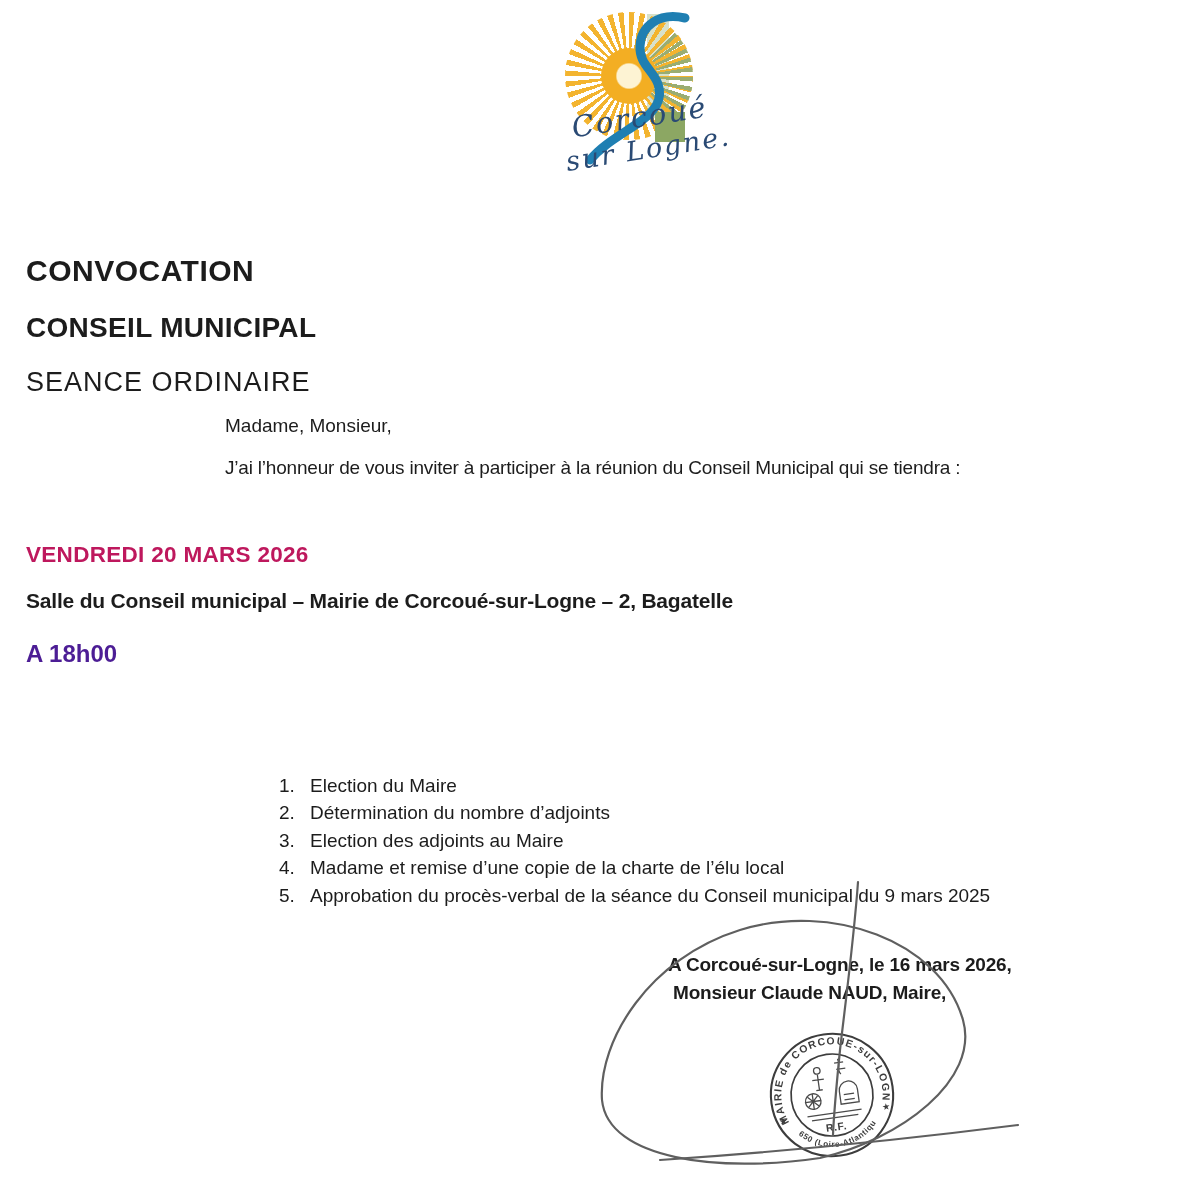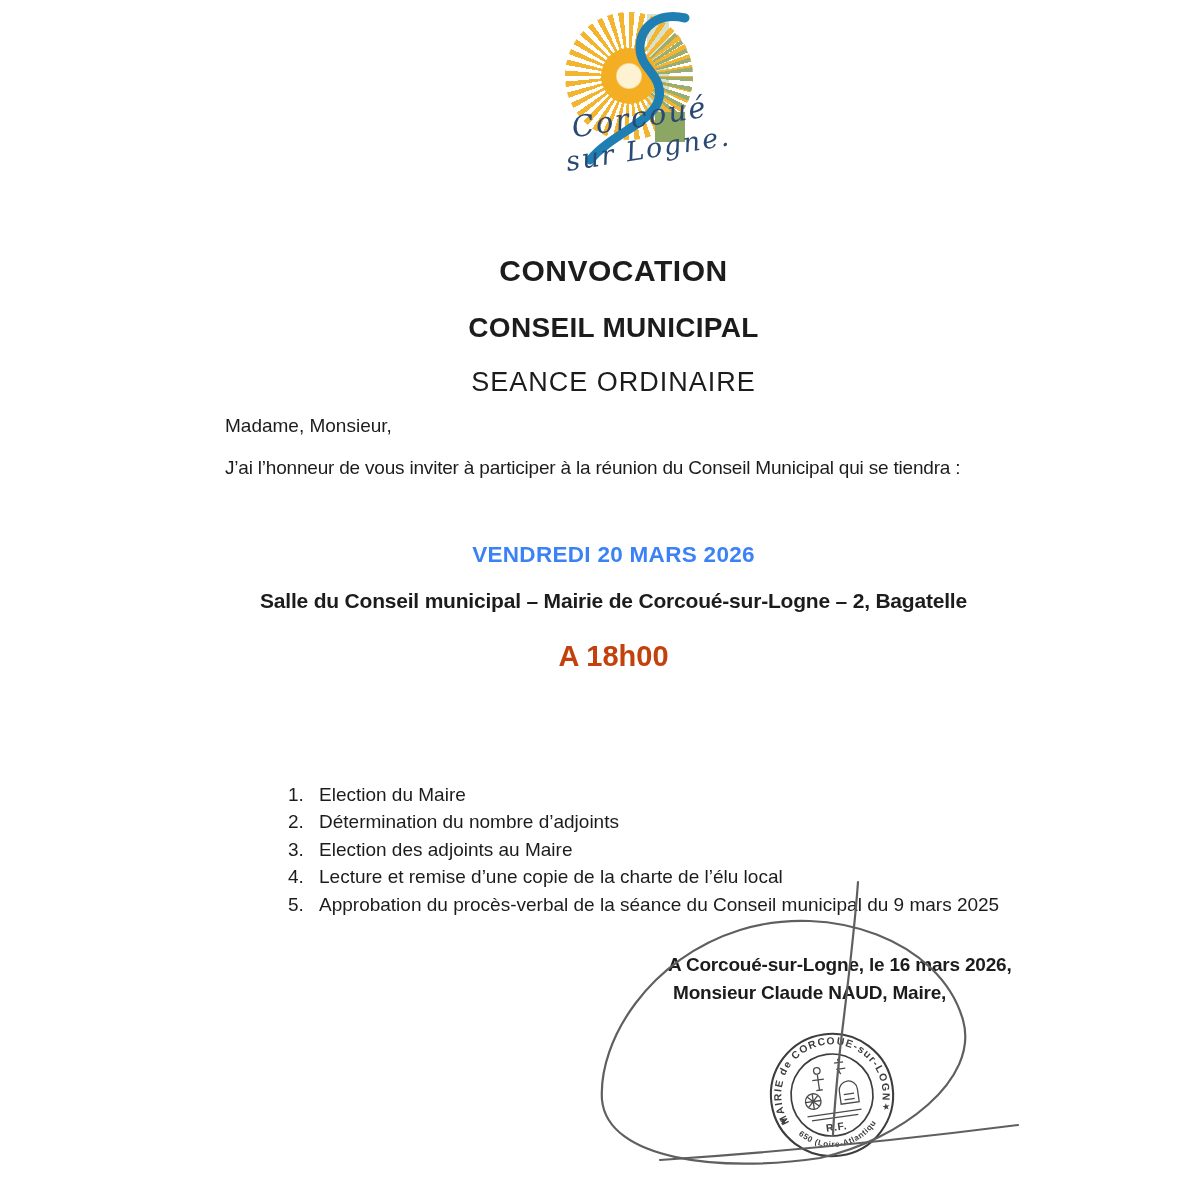--- a/index.html
+++ b/index.html
@@ -1,32 +1,32 @@
 <!DOCTYPE html>
 <html><head>
 <meta charset="utf-8">
 <style>
   html,body{margin:0;padding:0;background:#e8e8e8;}
   .page{
     position:relative;width:1201px;height:1201px;background:#ffffff;
     font-family:"Liberation Sans", sans-serif;color:#1c1c1c;overflow:hidden;
     margin:0 auto;
   }
-  .center{position:absolute;left:26px;right:0;text-align:center;}
+  .center{position:absolute;left:26px;right:0;}
   .title{top:254px;font-size:30px;font-weight:bold;letter-spacing:.5px;}
   .subtitle{top:312px;font-size:28px;font-weight:bold;letter-spacing:.3px;}
   .session{top:367px;font-size:27px;font-weight:400;letter-spacing:1px;}
   .salutation{position:absolute;left:225px;top:415px;font-size:19px;}
   .intro{position:absolute;left:225px;top:457px;font-size:19px;letter-spacing:-.2px;white-space:nowrap;}
-  .meet-date{top:542px;font-size:22.5px;font-weight:bold;color:#3b82f6;letter-spacing:.3px;}
+  .meet-date{top:542px;font-size:22.5px;font-weight:bold;color:#be185d;letter-spacing:.3px;}
   .meet-loc{top:589px;font-size:21px;font-weight:bold;letter-spacing:-.2px;}
-  .meet-time{top:640px;font-size:29px;font-weight:bold;color:#c2410c;}
+  .meet-time{top:640px;font-size:24px;font-weight:bold;color:#4c1d95;}
   .agenda-heading{position:absolute;left:225px;top:726px;font-size:19px;font-weight:bold;}
   .agenda-list{
-    position:absolute;left:279px;top:772px;margin:9px;padding:0;list-style:none;
+    position:absolute;left:279px;top:772px;margin:0;padding:0;list-style:none;
     counter-reset:item;font-size:19px;
   }
   .agenda-item{counter-increment:item;line-height:27.4px;white-space:nowrap;}
   .agenda-item::before{content:counter(item) ".";display:inline-block;width:31px;}
   .sig-place{position:absolute;left:668px;top:954px;font-size:19px;font-weight:600;letter-spacing:-.2px;}
   .sig-name{position:absolute;left:673px;top:982px;font-size:19px;font-weight:600;letter-spacing:-.2px;}
 
   
   .logo{position:absolute;left:563px;top:6px;width:160px;height:170px;}
   .logo>div{position:absolute;}
@@ -74,21 +74,21 @@
   <div class="intro">J’ai l’honneur de vous inviter à participer à la réunion du Conseil Municipal qui se tiendra :</div>
 
   <div class="center meet-date">VENDREDI 20 MARS 2026</div>
   <div class="center meet-loc">Salle du Conseil municipal – Mairie de Corcoué-sur-Logne – 2, Bagatelle</div>
   <div class="center meet-time">A 18h00</div>
 
   <ol class="agenda-list">
       <li class="agenda-item">Election du Maire</li>
       <li class="agenda-item">Détermination du nombre d’adjoints</li>
       <li class="agenda-item">Election des adjoints au Maire</li>
-      <li class="agenda-item">Lecture et remise d’une copie de la charte de l’élu local</li>
+      <li class="agenda-item">Madame et remise d’une copie de la charte de l’élu local</li>
       <li class="agenda-item">Approbation du procès-verbal de la séance du Conseil municipal du 9 mars 2025</li>
     </ol>
 
   <div class="sig-place">A Corcoué-sur-Logne, le 16 mars 2026,</div>
   <div class="sig-name">Monsieur Claude NAUD, Maire,</div>
 
   <svg class="stamp" width="130" height="130" viewBox="0 0 200 200">
     <defs>
       <path id="arcTop" d="M 26.7,126.7 A 78,78 0 1 1 173.3,126.7"></path>
       <path id="arcBottom" d="M 38.7,151.4 A 80,80 0 0 0 161.3,151.4"></path>

